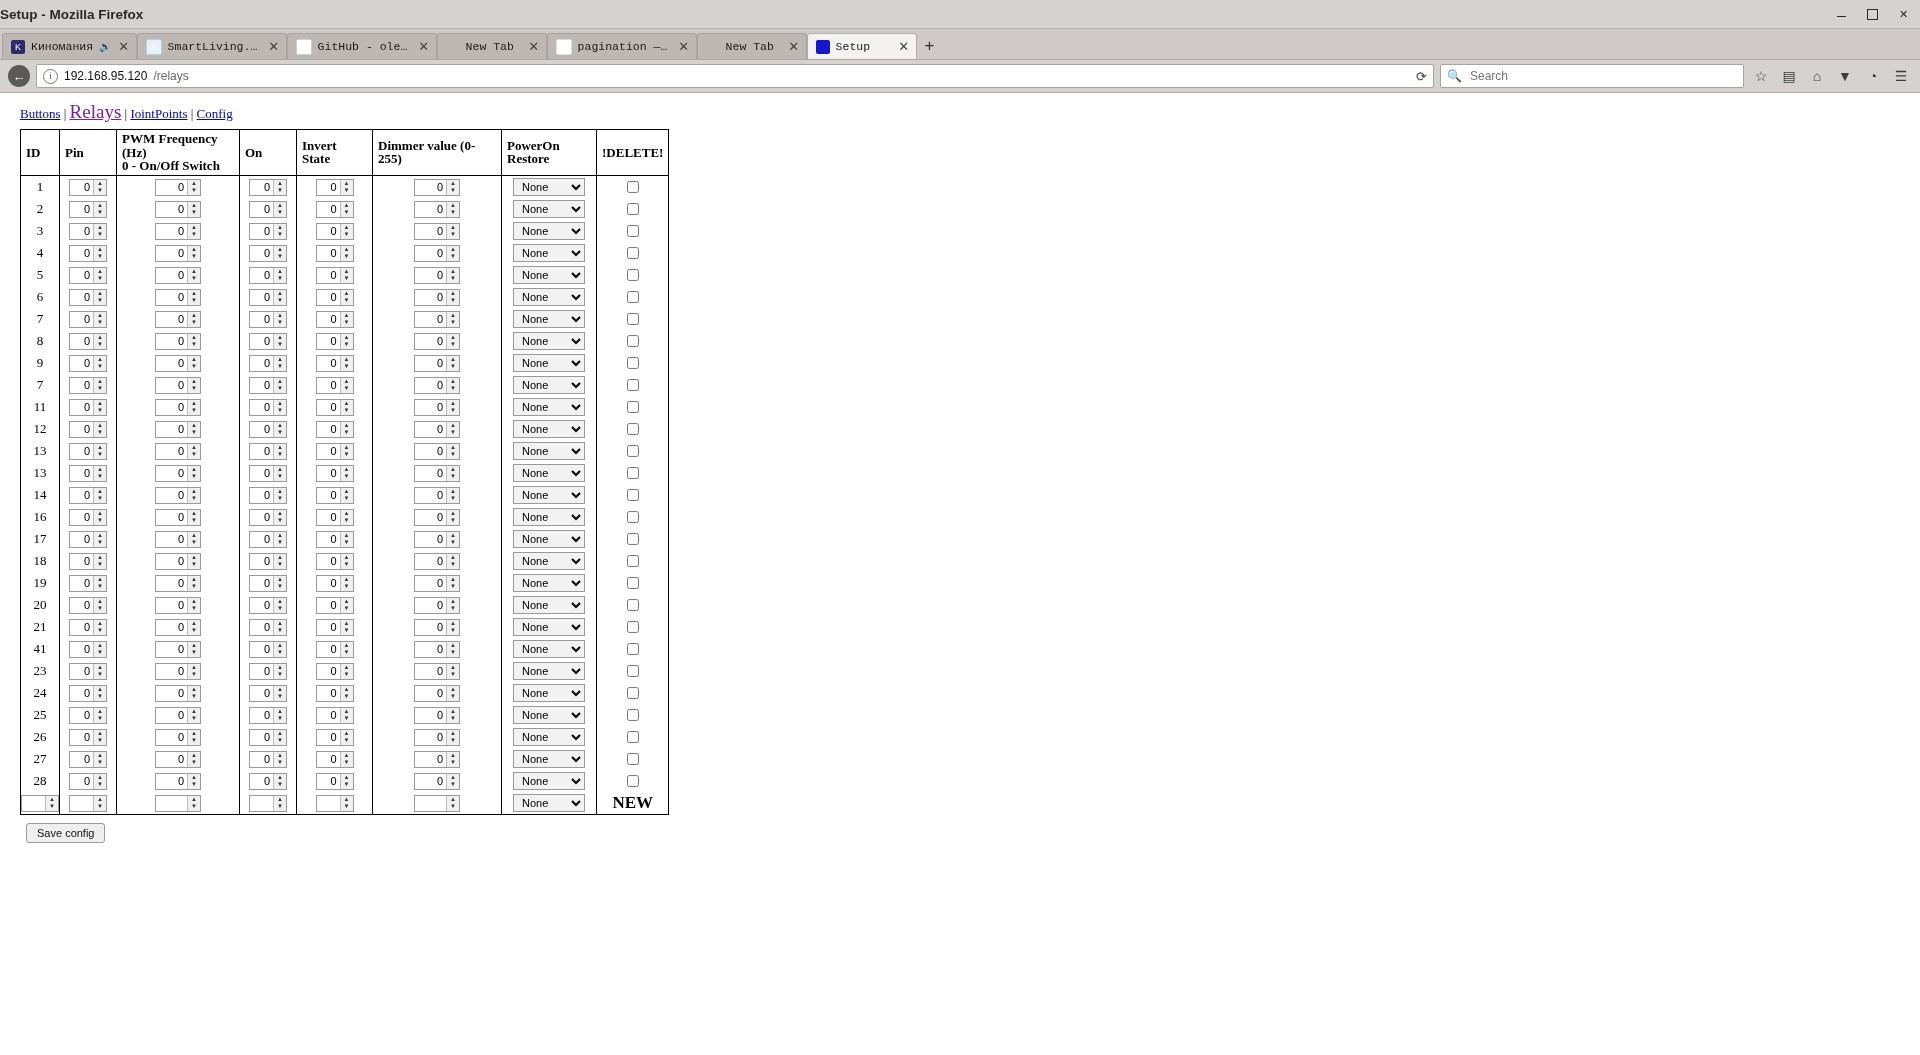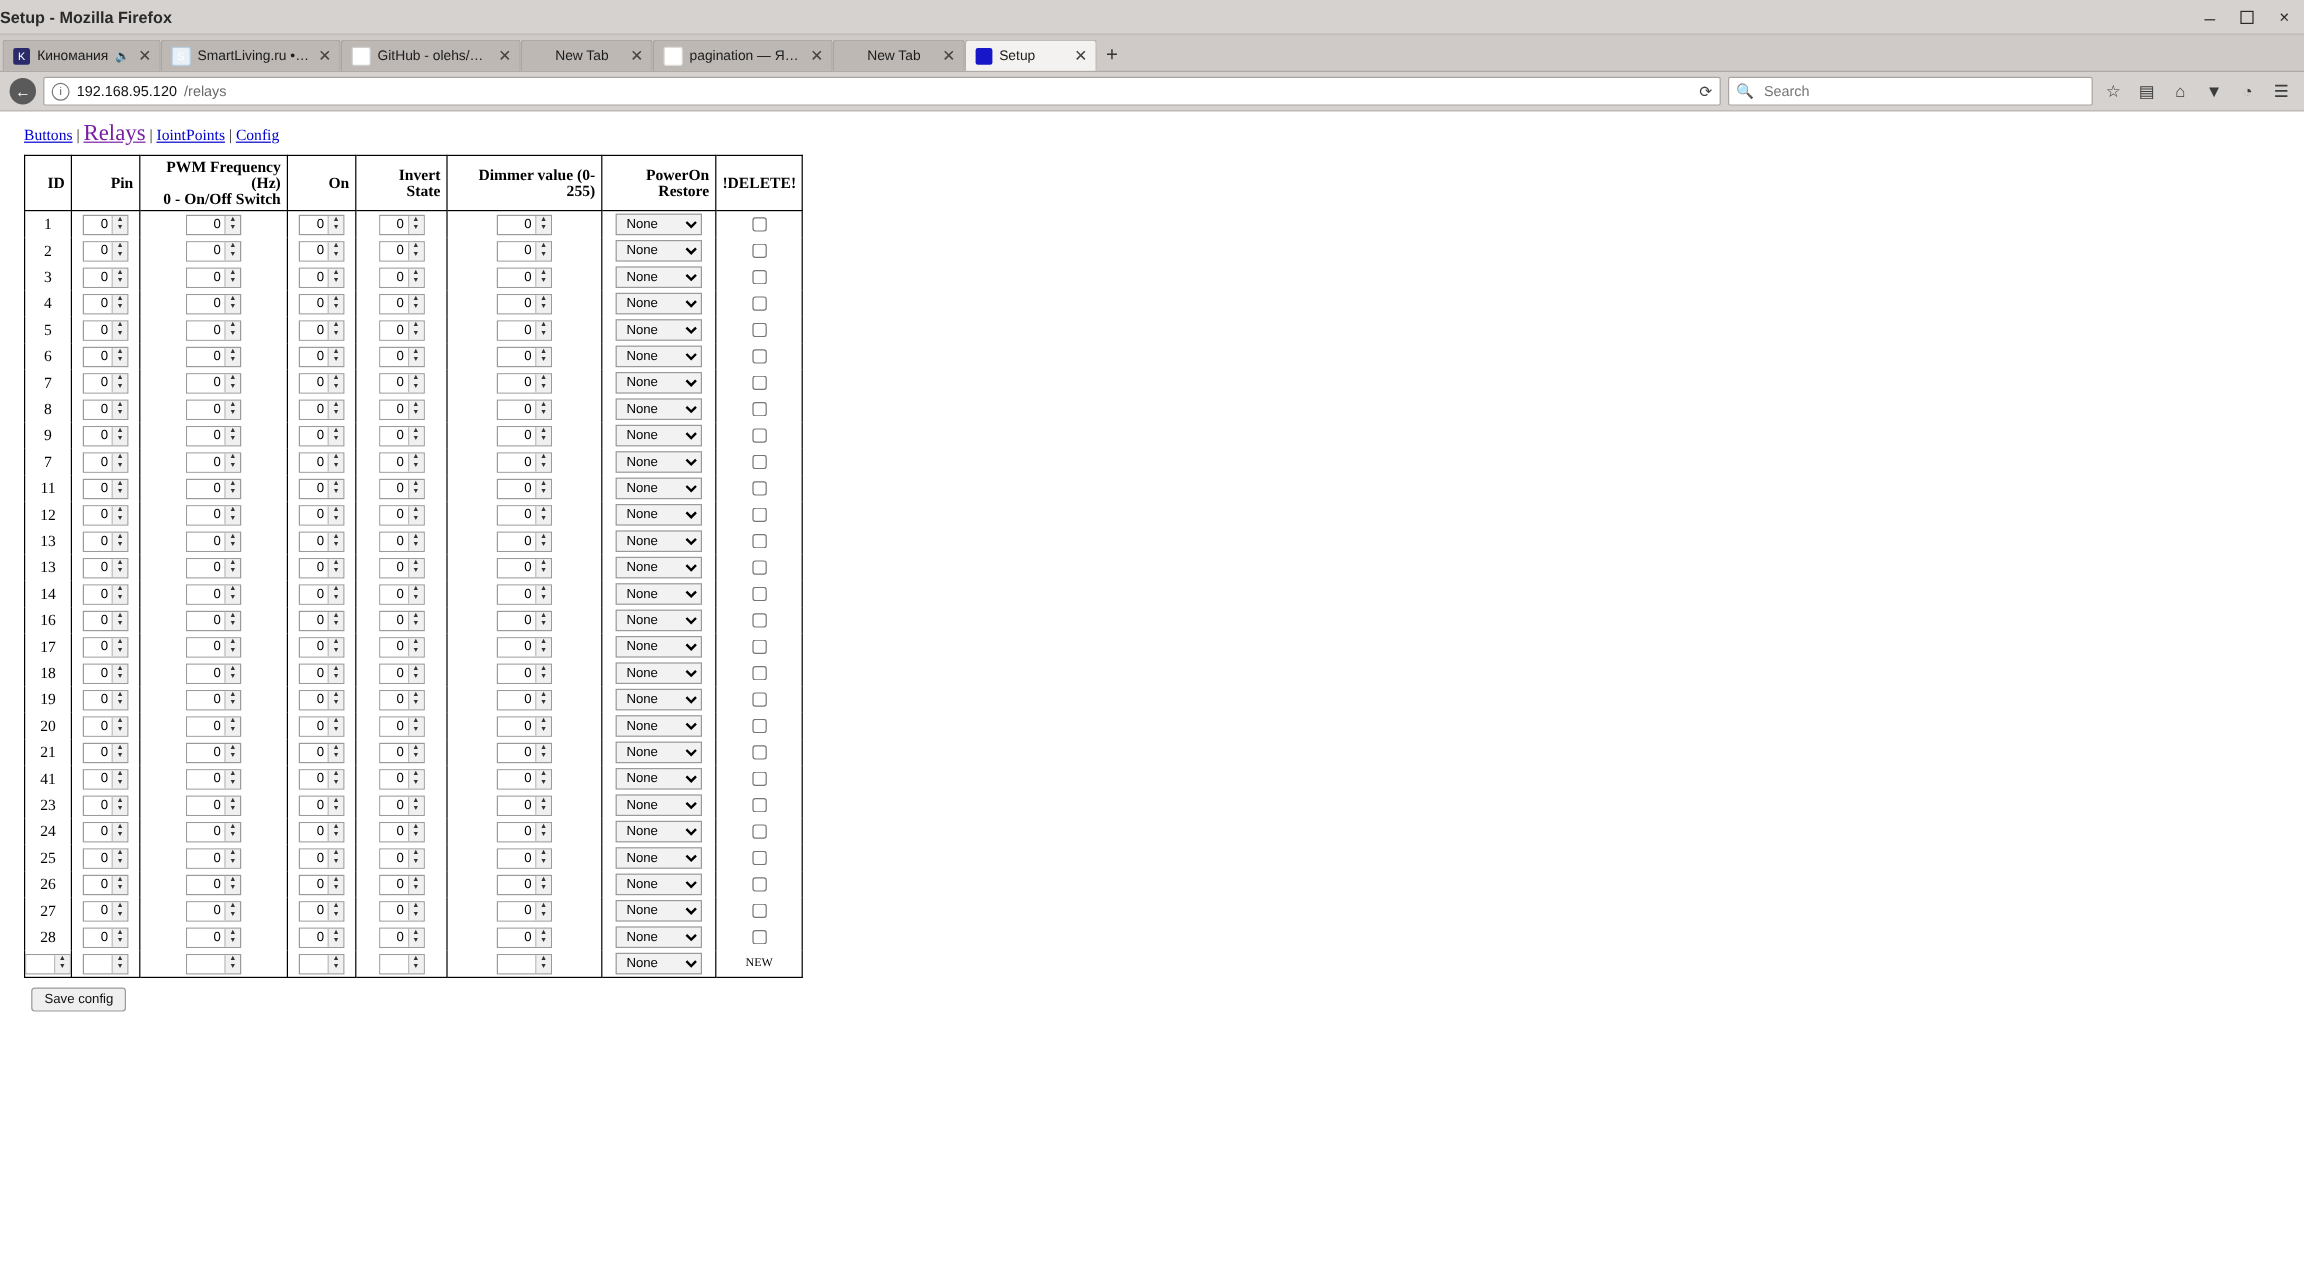--- a/index.html
+++ b/index.html
@@ -101,20 +101,21 @@
   .fav-smart { background: #e8f0f8; color:#2b6bbf; border:1px solid #b9cfe4;}
   .fav-github { background: #ffffff; color:#222; border:1px solid #cfcfcf;}
   .fav-yandex { background: #ffffff; color:#d33; border:1px solid #dcdcdc;}
   .fav-setup { background: #1717c9; }
   .fav-blank { background: transparent; }
   .tab .label {
     flex: 1 1 auto;
     white-space: nowrap;
     overflow: hidden;
     text-overflow: ellipsis;
+    font-family: Liberation Mono, monospace;
   }
   .tab .mute {
     font-size: 10px;
     color: #333;
     flex: 0 0 auto;
   }
   .tab .close {
     flex: 0 0 12px;
     font-size: 13px;
     line-height: 12px;
@@ -216,21 +217,21 @@
   table.relays {
     border-collapse: collapse;
     font-family: "Liberation Serif", serif;
     font-size: 13px;
     margin-left: 2px;
   }
   table.relays th {
     border: 1px solid #000;
     font-weight: bold;
     padding: 2px 5px;
-    text-align: right;
+    text-align: left;
     line-height: 1.05;
     background: #fff;
   }
   table.relays td {
     border-left: 1px solid #000;
     border-right: 1px solid #000;
     padding: 0;
     text-align: center;
     height: 22px;
     background: #fff;
@@ -291,22 +292,22 @@
     background: #f2f2f2;
     color: #000;
     padding-left: 4px;
   }
   input.del {
     width: 12px; height: 12px;
     vertical-align: middle;
   }
   td.newcell {
     font-family: "Liberation Serif", serif;
-    font-size: 10px;
-    font-weight: normal;
+    font-size: 17px;
+    font-weight: bold;
   }
   .save-btn {
     margin: 8px 0 0 8px;
     font-size: 11px;
     font-family: "Liberation Sans", sans-serif;
     padding: 3px 10px;
     border: 1px solid #9a9a9a;
     background: #efefef;
     border-radius: 3px;
     color: #111;

